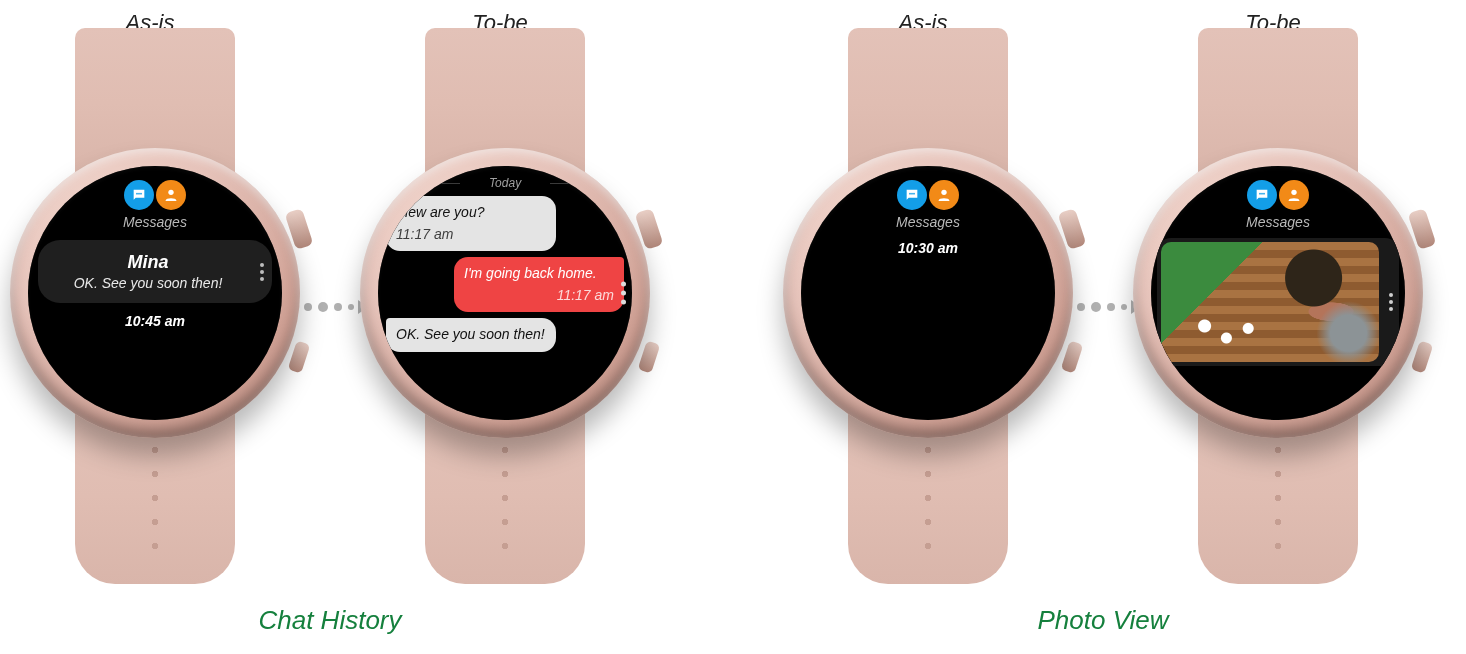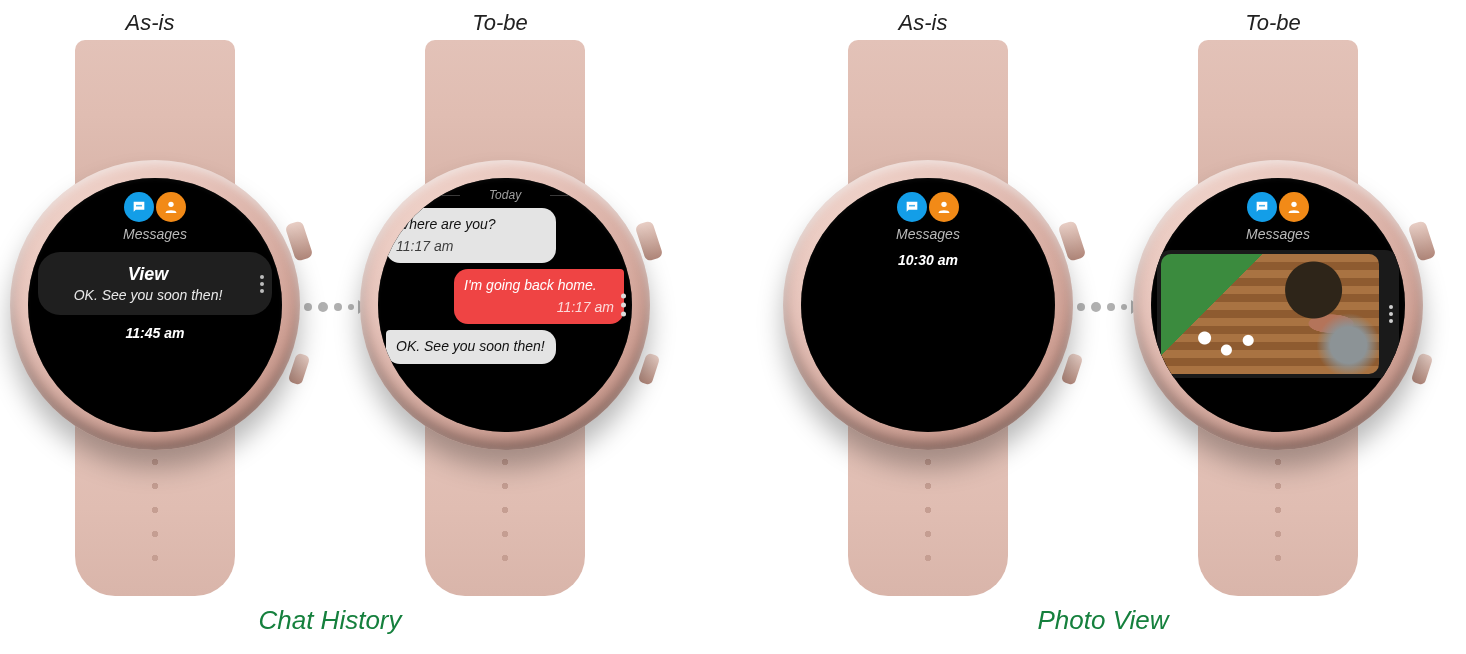--- a/index.html
+++ b/index.html
@@ -27,21 +27,21 @@
     color: #15803d;
     transform: translateX(-50%);
     white-space: nowrap;
   }
 
   
   .watch {
     position: absolute;
     width: 290px;
     height: 290px;
-    top: 160px;
+    top: 148px;
   }
   .strap {
     position: absolute;
     left: 50%;
     width: 160px;
     transform: translateX(-50%);
     background: linear-gradient(180deg, #e3c2b8 0%, #e0bdb2 50%, #d9b5aa 100%);
     z-index: 0;
   }
   .strap.top { top: -120px; height: 150px; border-radius: 10px 10px 4px 4px; }
@@ -225,44 +225,44 @@
             <span class="icon-circle icon-user">
               <svg viewBox="0 0 24 24">
                   <circle cx="12" cy="8" r="4"></circle>
                   <path d="M4 20c0-4 16-4 16 0v1H4z"></path>
                 </svg>
             </span>
           </div>
           <div class="app-name">Messages</div>
         </div>
         <div class="notif-card">
-          <div class="sender">View</div>
+          <div class="sender">Mina</div>
           <div class="preview">OK. See you soon then!</div>
           <div class="kebab">
               <span></span>
               <span></span>
               <span></span>
             </div>
         </div>
-        <div class="notif-time">11:45 am</div>
+        <div class="notif-time">10:45 am</div>
       </div>
     </div>
 
     <div class="watch" style="left:360px">
       <div class="strap top"></div>
         <div class="strap bottom"></div>
       <div class="crown"></div>
         <div class="crown2"></div>
       <div class="bezel"></div>
       <div class="screen">
         <div class="thread">
           <div class="day-sep">Today</div>
 
           <div class="bubble in">
-            <div>Where are you?</div>
+            <div>View are you?</div>
             <div class="ts">11:17 am</div>
           </div>
 
           <div class="bubble out">
             <div>I'm going back home.</div>
             <div class="ts">11:17 am</div>
           </div>
 
           <div class="bubble in">
             <div>OK. See you soon then!</div>

